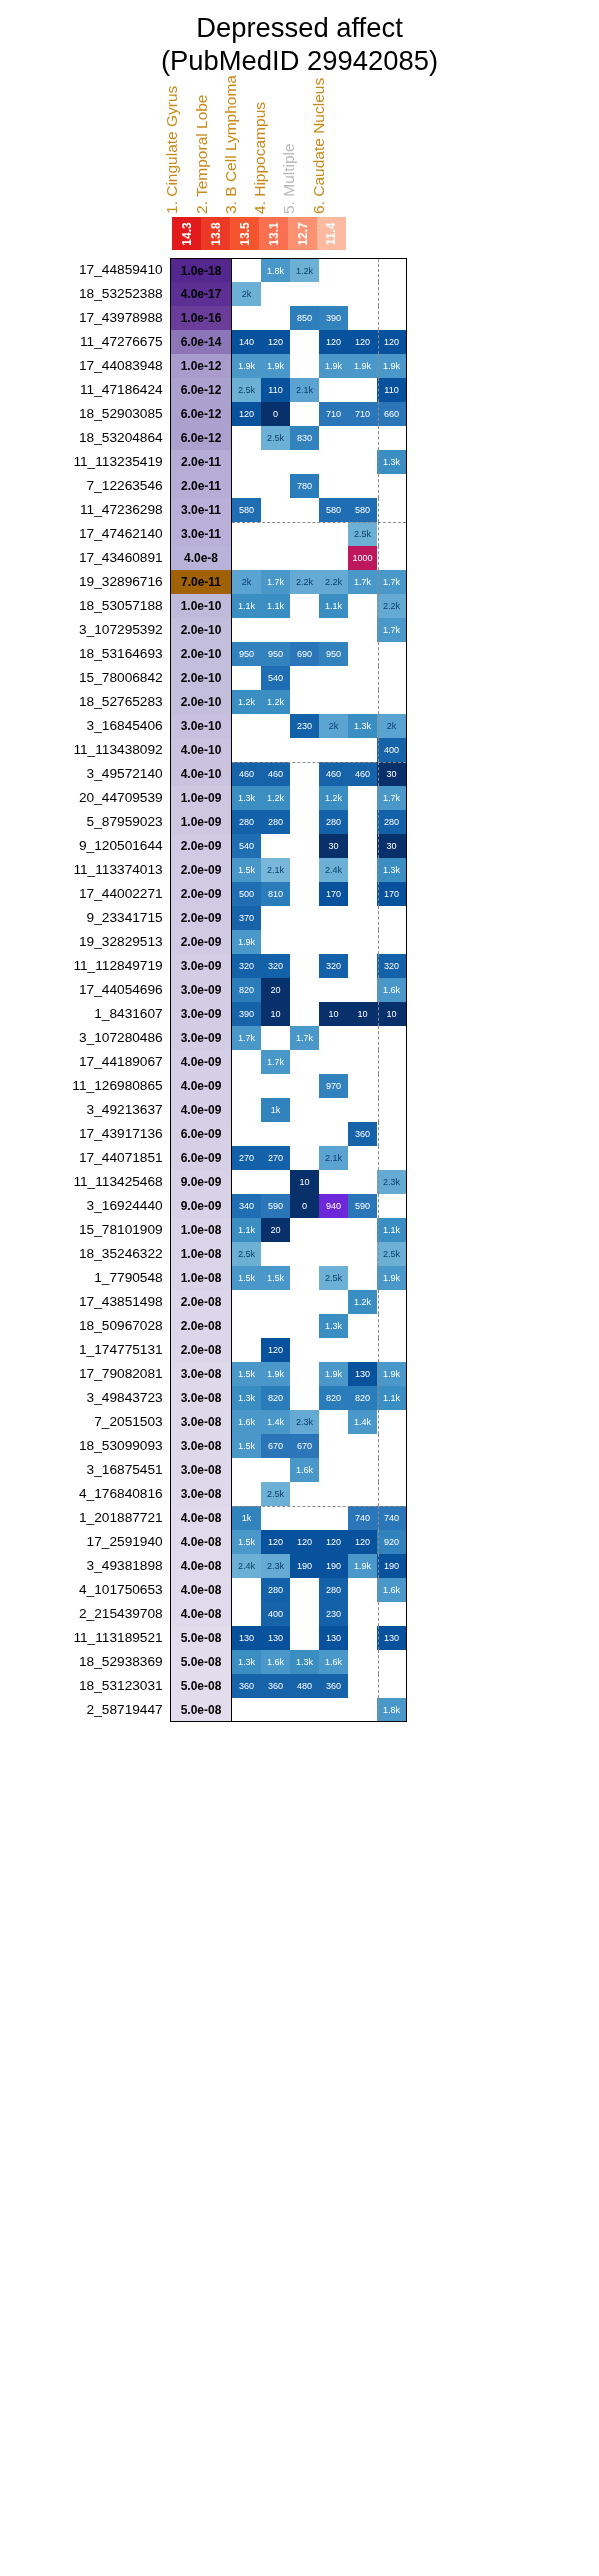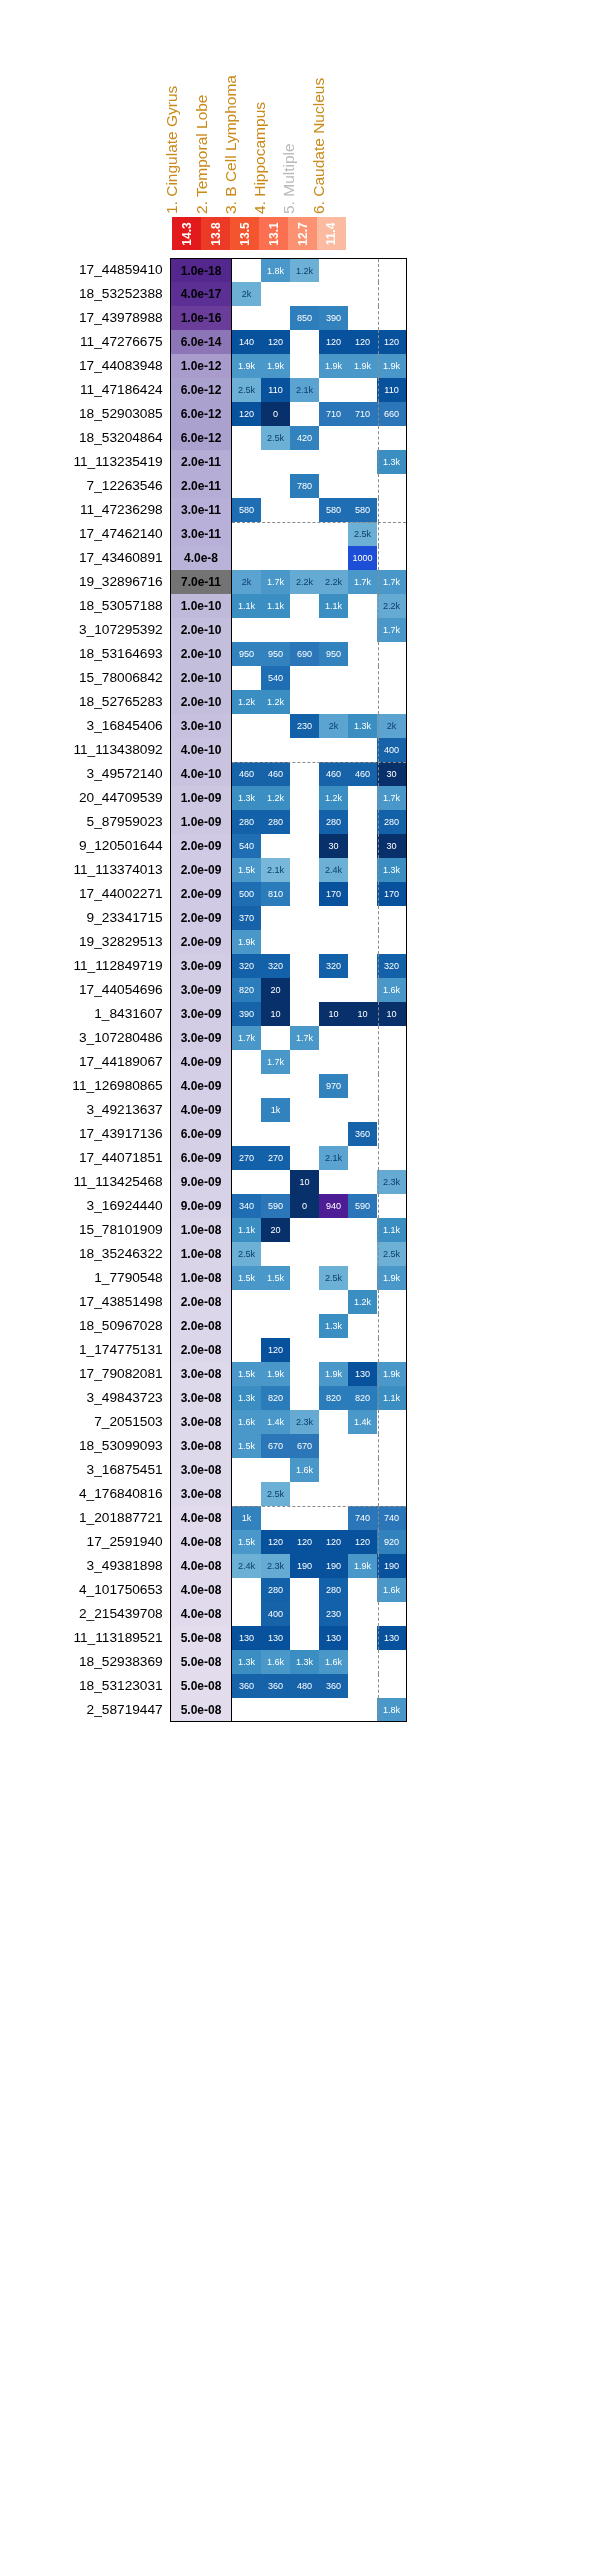--- a/index.html
+++ b/index.html
@@ -113,20 +113,24 @@
     left:0;right:0;
     top:0;
     border-top:1.8px dashed #8a8a8a;
   }
 </style>
 </head>
 <body>
 
 <div class="page">
 
+  <div class="title">
+    <div>Depressed affect</div>
+    <div>(PubMedID 29942085)</div>
+  </div>
 
   <div class="colheads" id="colheads">
       <div class="ch" style="left: 7.3px; color: rgb(201, 138, 26);">1. Cingulate Gyrus</div>
       <div class="ch" style="left: 37px; color: rgb(201, 138, 26);">2. Temporal Lobe</div>
       <div class="ch" style="left: 66px; color: rgb(201, 138, 26);">3. B Cell Lymphoma</div>
       <div class="ch" style="left: 95px; color: rgb(201, 138, 26);">4. Hippocampus</div>
       <div class="ch grey" style="left: 124px; color: rgb(185, 185, 185);">5. Multiple</div>
       <div class="ch" style="left: 154px; color: rgb(201, 138, 26);">6. Caudate Nucleus</div>
     </div>
 
@@ -242,21 +246,21 @@
           <div class="c" style="background: rgb(42, 118, 184); color: rgb(255, 255, 255);">660</div>
           <div class="sep"></div>
         </div>
       </div>
       <div class="row">
         <div class="rlabel">18_53204864</div>
         <div class="pval" style="background: rgb(171, 161, 207);">6.0e-12</div>
         <div class="cells">
           <div class="c" style="background: transparent;"></div>
           <div class="c" style="background: rgb(108, 176, 214); color: rgb(13, 63, 110);">2.5k</div>
-          <div class="c" style="background: rgb(50, 130, 189); color: rgb(255, 255, 255);">420</div>
+          <div class="c" style="background: rgb(50, 130, 189); color: rgb(255, 255, 255);">830</div>
           <div class="c" style="background: transparent;"></div>
           <div class="c" style="background: transparent;"></div>
           <div class="c" style="background: transparent;"></div>
           <div class="sep"></div>
         </div>
       </div>
       <div class="row">
         <div class="rlabel">11_113235419</div>
         <div class="pval" style="background: rgb(181, 173, 214);">2.0e-11</div>
         <div class="cells">
@@ -310,28 +314,28 @@
         </div>
       </div>
       <div class="row">
         <div class="rlabel">17_43460891</div>
         <div class="pval" style="background: rgb(186, 179, 217);">4.0e-8</div>
         <div class="cells">
           <div class="c" style="background: transparent;"></div>
           <div class="c" style="background: transparent;"></div>
           <div class="c" style="background: transparent;"></div>
           <div class="c" style="background: transparent;"></div>
-          <div class="c" style="background: #1d4ed8; color: rgb(255, 255, 255);">1000</div>
+          <div class="c" style="background: #be185d; color: rgb(255, 255, 255);">1000</div>
           <div class="c" style="background: transparent;"></div>
           <div class="sep"></div>
         </div>
       </div>
       <div class="row">
         <div class="rlabel">19_32896716</div>
-        <div class="pval" style="background: #737373;">7.0e-11</div>
+        <div class="pval" style="background: #a16207;">7.0e-11</div>
         <div class="cells">
           <div class="c" style="background: rgb(91, 163, 208); color: rgb(13, 63, 110);">2k</div>
           <div class="c" style="background: rgb(74, 152, 201); color: rgb(255, 255, 255);">1.7k</div>
           <div class="c" style="background: rgb(100, 170, 211); color: rgb(13, 63, 110);">2.2k</div>
           <div class="c" style="background: rgb(100, 170, 211); color: rgb(13, 63, 110);">2.2k</div>
           <div class="c" style="background: rgb(74, 152, 201); color: rgb(255, 255, 255);">1.7k</div>
           <div class="c" style="background: rgb(74, 152, 201); color: rgb(255, 255, 255);">1.7k</div>
           <div class="sep"></div>
         </div>
       </div>
@@ -661,21 +665,21 @@
           <div class="sep"></div>
         </div>
       </div>
       <div class="row">
         <div class="rlabel">3_16924440</div>
         <div class="pval" style="background: rgb(216, 210, 232);">9.0e-09</div>
         <div class="cells">
           <div class="c" style="background: rgb(31, 110, 179); color: rgb(255, 255, 255);">340</div>
           <div class="c" style="background: rgb(42, 118, 184); color: rgb(255, 255, 255);">590</div>
           <div class="c" style="background: rgb(8, 48, 107); color: rgb(255, 255, 255);">0</div>
-          <div class="c" style="background: #4c1d95; color: rgb(255, 255, 255);">940</div>
+          <div class="c" style="background: #6d28d9; color: rgb(255, 255, 255);">940</div>
           <div class="c" style="background: rgb(42, 118, 184); color: rgb(255, 255, 255);">590</div>
           <div class="c" style="background: transparent;"></div>
           <div class="sep"></div>
         </div>
       </div>
       <div class="row">
         <div class="rlabel">15_78101909</div>
         <div class="pval" style="background: rgb(218, 212, 233);">1.0e-08</div>
         <div class="cells">
           <div class="c" style="background: rgb(58, 142, 194); color: rgb(255, 255, 255);">1.1k</div>

